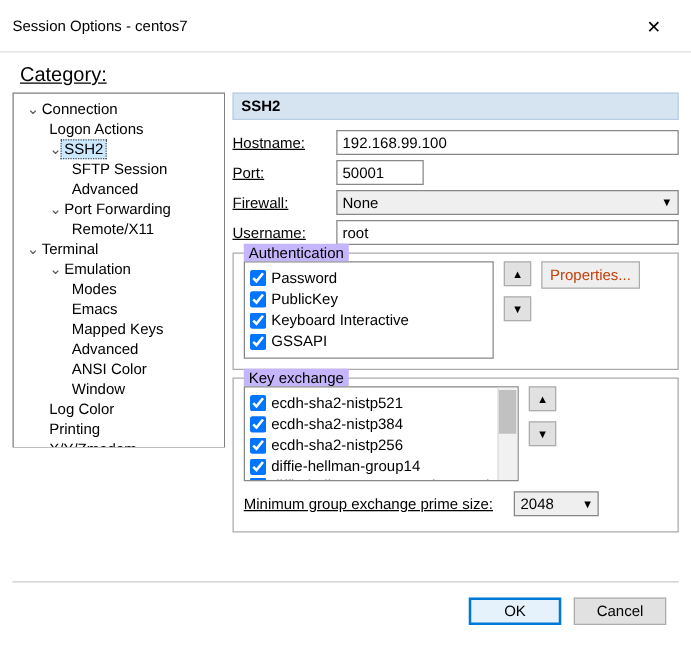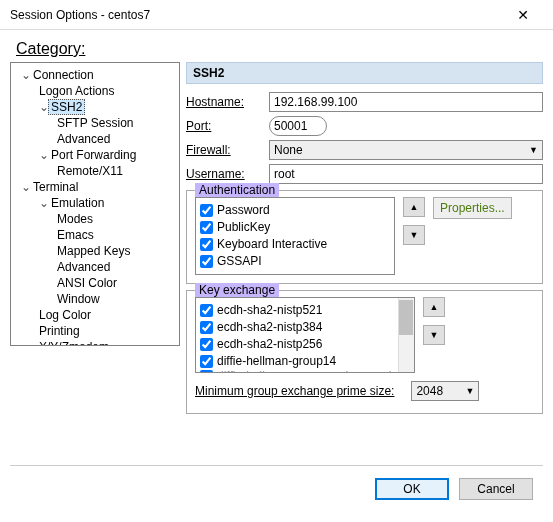--- a/index.html
+++ b/index.html
@@ -7,21 +7,21 @@
     margin: 0;
     font-family: "Segoe UI", Tahoma, sans-serif;
     font-size: 12px;
     background: #fff;
     color: #000;
     width: 553px;
     height: 522px;
     overflow: hidden;
   }
   .titlebar {
-    height: 30px;
+    height: 42px;
     display: flex;
     align-items: center;
     padding: 0 10px;
     border-bottom: 1px solid #ddd;
     background: #fff;
   }
   .titlebar .title { flex: 1; font-size: 12px; }
   .titlebar .close { width: 40px; text-align: center; font-size: 14px; cursor: default; }
   .category-label {
     padding: 10px 0 4px 16px;
@@ -96,21 +96,21 @@
   .chk input { margin:0; }
   .btn {
     border: 1px solid #adadad;
     background: #e1e1e1;
     height: 22px;
     min-width: 74px;
     font-family: inherit;
     font-size: 12px;
     cursor: default;
   }
-  .btn.disabled { color: #4d7c0f; background:#efefef; }
+  .btn.disabled { color: #c2410c; background:#efefef; }
   .btn.primary { border: 2px solid #0078d7; background:#e5f1fb; }
   .updown {
     width: 22px; height: 20px;
     border: 1px solid #adadad;
     background: #e1e1e1;
     display:flex; align-items:center; justify-content:center;
     font-size:9px;
   }
   .select {
     border: 1px solid #888;
@@ -177,21 +177,21 @@
 
   <div class="rightpane">
     <div class="section-h">SSH2</div>
 
     <div class="form-row">
       <label>Hostname:</label>
       <input class="txtinput" style="flex: 1 1 0%;" value="192.168.99.100">
     </div>
     <div class="form-row">
       <label>Port:</label>
-      <input class="txtinput" style="width: 58px; border-radius: 10px;" value="50001">
+      <input class="txtinput" style="width: 70px;" value="50001">
     </div>
     <div class="form-row">
       <label>Firewall:</label>
       <div class="select" style="flex:1">
         <span>None</span>
         <span class="arrow">▼</span>
       </div>
     </div>
     <div class="form-row">
       <label>Username:</label>

